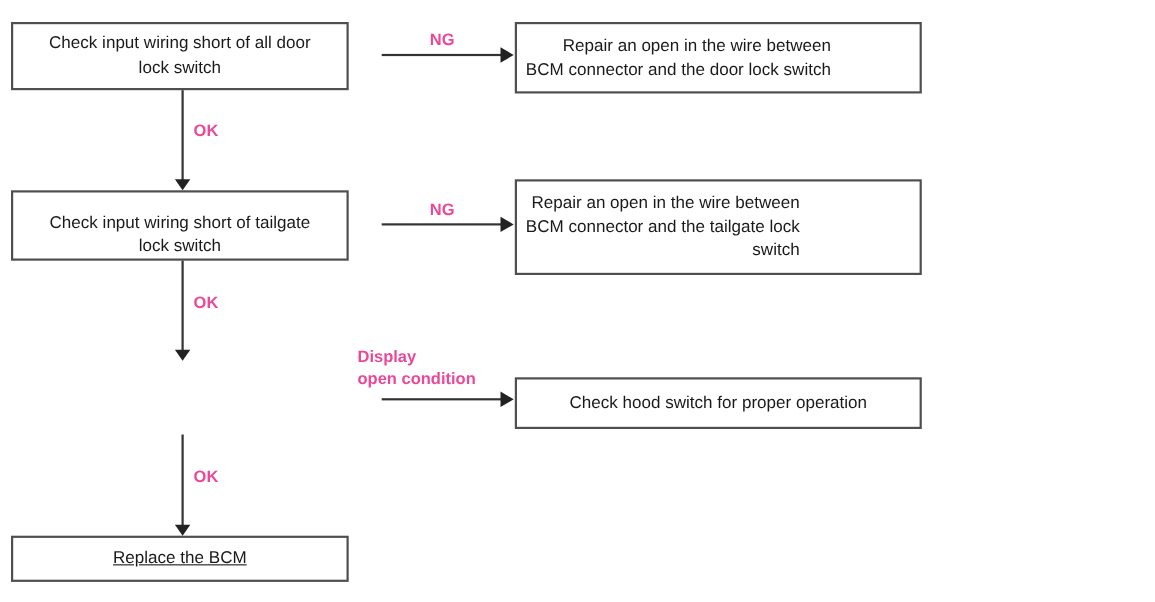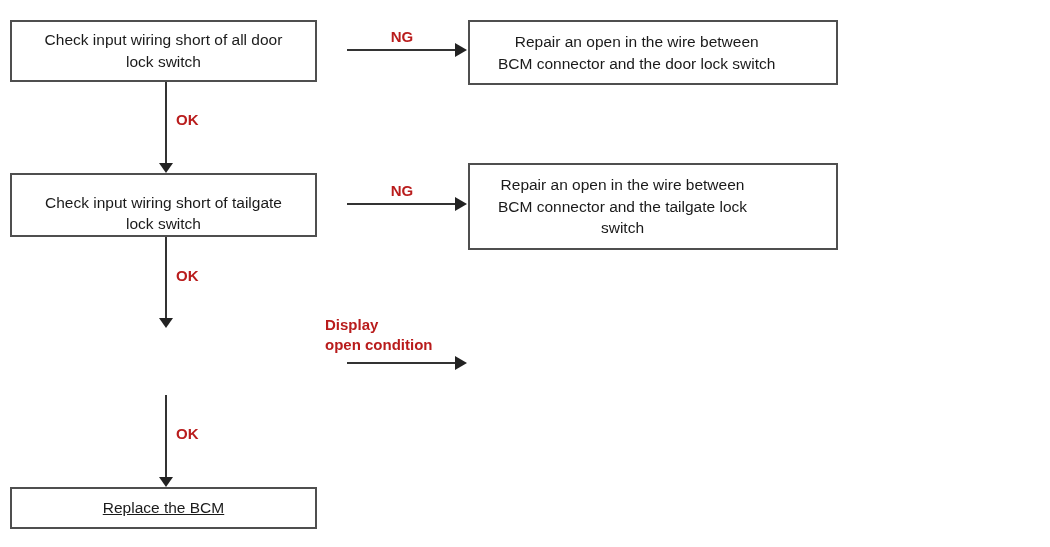--- a/index.html
+++ b/index.html
@@ -32,22 +32,22 @@
     line-height: 1.4;
   }
   .box .box-text {
     white-space: pre-line;
     text-align: center;
   }
   .box.left-text {
     justify-content: flex-start;
   }
   .box.left-text .box-text {
-    text-align: center;
-    padding-left: 28px;
+    text-align: right;
+    padding-left: 8px;
     padding-right: 8px;
   }
   
   .step { left: 10px; width: 307px; }
   .step-1 { top: 20px;  height: 62px; }
   .step-2 { top: 173px; height: 64px; align-items: flex-end; }
   .step-3 { top: 328px; height: 67px; }
   .step-4 { top: 487px; height: 42px; text-decoration: underline; }
   
   .result { left: 468px; width: 370px; }
@@ -98,21 +98,21 @@
   }
   .ar1 { top: 43px; }
   .ar2 { top: 197px; }
   .ar3 { top: 356px; }
   
   .edge-label {
     position: absolute;
     font-weight: bold;
     font-size: 15px;
     white-space: pre-line;
-    color: #b91c1c;
+    color: #ec4899;
   }
   .ng-label {
     left: 347px;
     width: 110px;
     text-align: center;
   }
   .ng-1 { top: 28px; }
   .ng-2 { top: 182px; }
   .ok-label { left: 176px; }
   .ok-1 { top: 111px; }
@@ -145,20 +145,23 @@
 
   <div class="box result result-1 left-text">
     <span class="box-text">Repair an open in the wire between
 BCM connector and the door lock switch</span>
   </div>
   <div class="box result result-2 left-text">
     <span class="box-text">Repair an open in the wire between
 BCM connector and the tailgate lock
 switch</span>
   </div>
+  <div class="box result result-3">
+    <span class="box-text">Check hood switch for proper operation</span>
+  </div>
 
   <div class="vline v1"></div>
   <div class="arrow-down ad1"></div>
   <div class="vline v2"></div>
   <div class="arrow-down ad2"></div>
   <div class="vline v3"></div>
   <div class="arrow-down ad3"></div>
 
   <div class="hline h1"></div>
   <div class="arrow-right ar1"></div>

